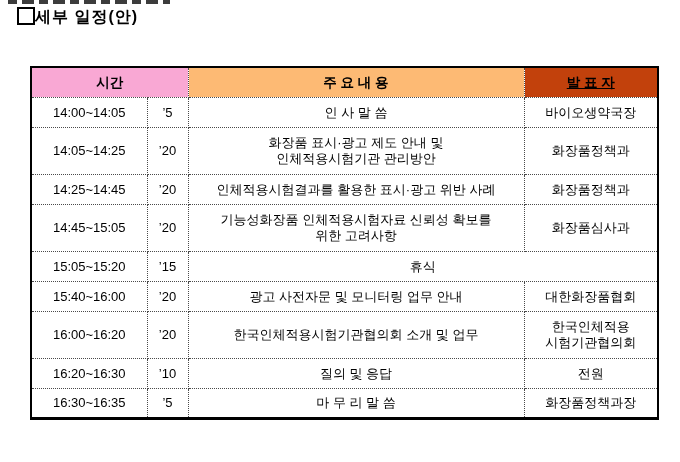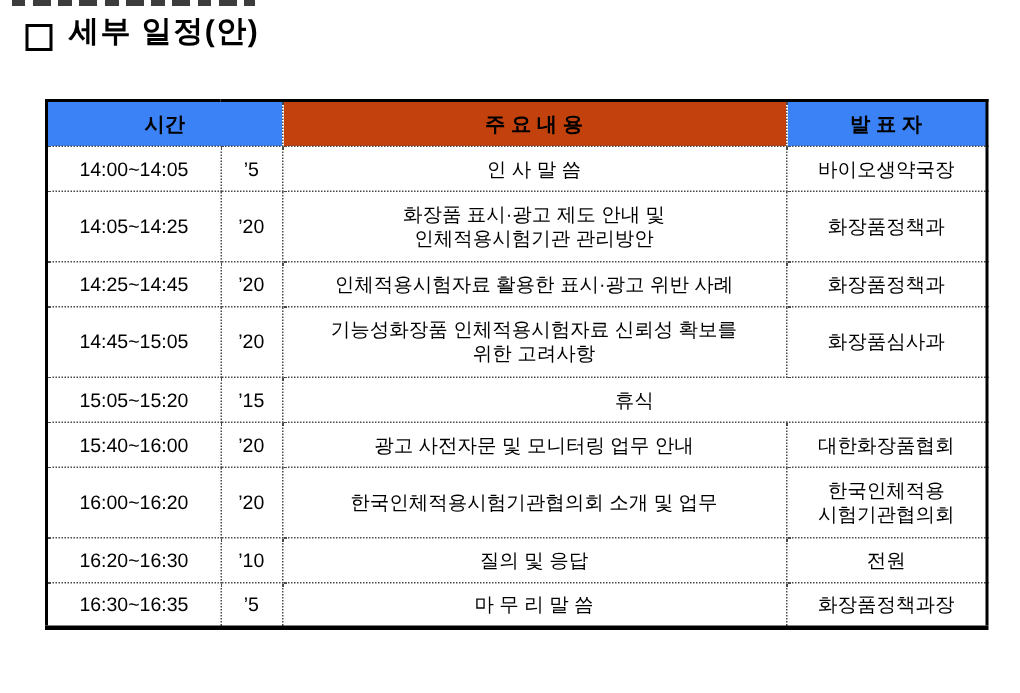--- a/index.html
+++ b/index.html
@@ -31,23 +31,22 @@
       transparent 26px 31px
     );
     opacity: 0.85;
   }
 
   .doc-title {
     position: absolute;
     left: 17px;
     top: 7px;
     display: flex;
-    align-items: flex-end;
-    gap: 11px;
-    font-size: 20px;
+    align-items: flex-start;
+    font-size: 16px;
     font-weight: bold;
     letter-spacing: 1px;
     white-space: nowrap;
   }
   .bullet-square {
     display: inline-block;
     width: 14px;
     height: 14px;
     border: 2px solid #000;
     background: #fff;
@@ -96,43 +95,43 @@
 <div class="tbl-wrap">
   <table class="sched">
     <colgroup>
       <col style="width:116px">
       <col style="width:41px">
       <col style="width:336px">
       <col style="width:134px">
     </colgroup>
     <thead>
       <tr>
-        <th colspan="2" style="background: #3b82f6;">시간</th>
-        <th style="background: #c2410c;">주  요  내  용</th>
-        <th style="background: #3b82f6;">발 표 자</th>
+        <th colspan="2" style="background: #f9a8d4;">시간</th>
+        <th style="background: #fdba74;">주  요  내  용</th>
+        <th style="background: #c2410c; text-decoration: underline;">발 표 자</th>
       </tr>
     </thead>
     <tbody>
         <tr style="height: 30px;">
           <td>14:00~14:05</td>
           <td>’5</td>
           <td>인 사 말 씀</td>
           <td>바이오생약국장</td>
         </tr>
         <tr style="height: 47px; margin-left: 24px;">
           <td>14:05~14:25</td>
           <td>’20</td>
           <td>화장품 표시·광고 제도 안내 및
 인체적용시험기관 관리방안</td>
           <td>화장품정책과</td>
         </tr>
         <tr style="height: 30px;">
           <td>14:25~14:45</td>
           <td>’20</td>
-          <td>인체적용시험자료 활용한 표시·광고 위반 사례</td>
+          <td>인체적용시험결과를 활용한 표시·광고 위반 사례</td>
           <td>화장품정책과</td>
         </tr>
         <tr style="height: 47px; margin-left: 48px;">
           <td>14:45~15:05</td>
           <td>’20</td>
           <td>기능성화장품 인체적용시험자료 신뢰성 확보를
 위한 고려사항</td>
           <td>화장품심사과</td>
         </tr>
         <tr style="height: 30px; margin-left: 24px;">

